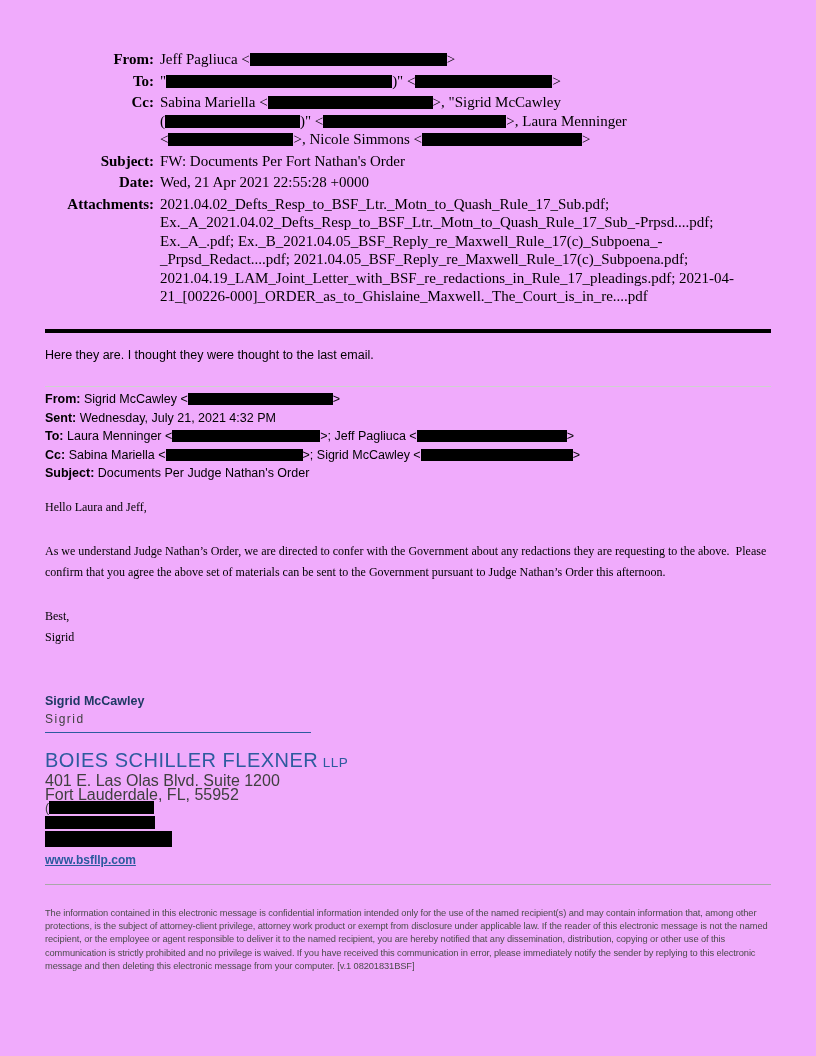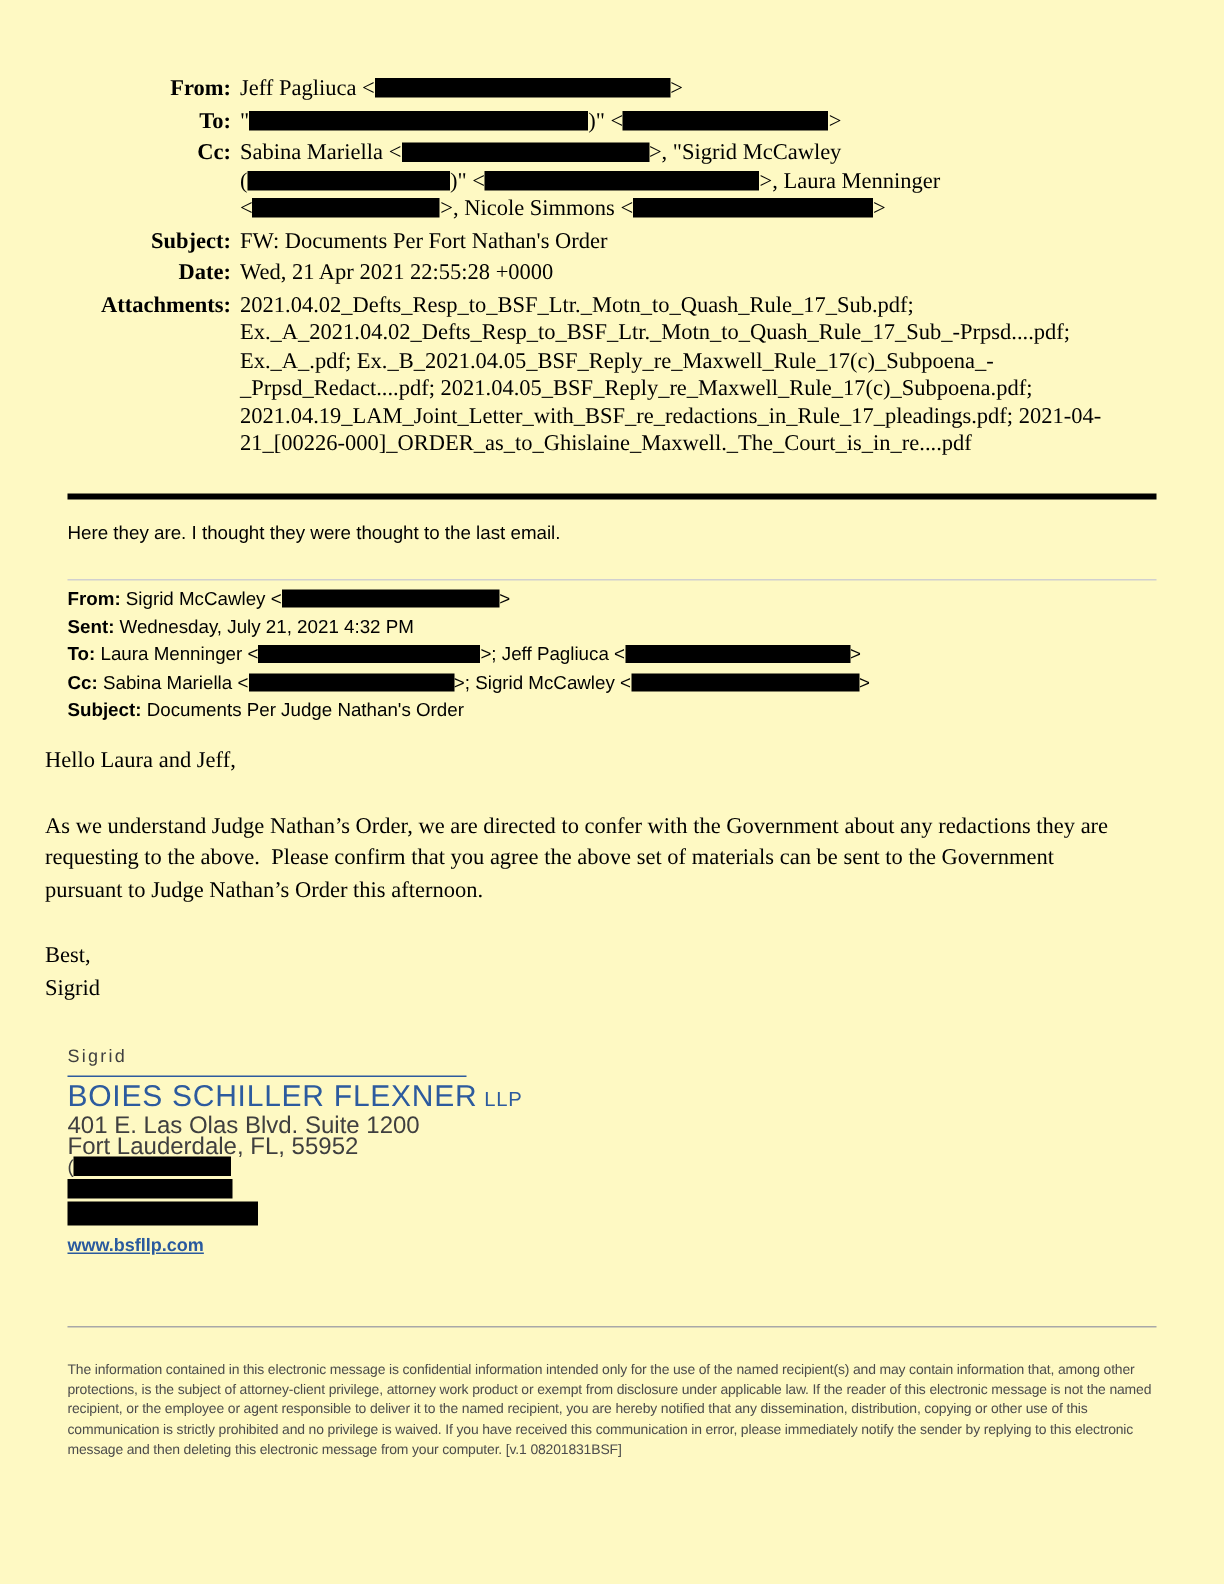--- a/index.html
+++ b/index.html
@@ -1,18 +1,18 @@
 <!DOCTYPE html>
 <html><head>
 <meta charset="utf-8">
 <style>
   * { margin:0; padding:0; box-sizing:border-box; }
   html,body { background:#ffffff; }
   .page {
-    position:relative; width:816px; height:1056px; background:#fef9c3;
+    position:relative; width:816px; height:1056px; background:#f0abfc;
     overflow:hidden; font-family:"Liberation Serif", serif; color:#000;
   }
   
   #header1 { position:absolute; top:50px; left:45px; width:726px;
     font-size:15px; line-height:18.5px; }
   .h1row { display:flex; margin-bottom:3px; }
   .h1lbl { flex:none; width:115px; text-align:right; font-weight:bold; padding-right:6px; }
   .h1val { flex:1; min-width:0; }
   .redact { display:inline-block; background:#000; height:13px; vertical-align:-2px; }
   
@@ -21,30 +21,30 @@
   #note { position:absolute; top:347px; left:45px; width:726px;
     font-family:"Liberation Sans", sans-serif; font-size:12.5px; line-height:17px; }
   
   #rule-light { position:absolute; top:386px; left:45px; width:726px; height:1px; background:#d0d0d0; }
   
   #header2 { position:absolute; top:390px; left:45px; width:726px;
     font-family:"Liberation Sans", sans-serif; font-size:12.5px; line-height:18.5px; }
   .h2lbl { font-weight:bold; }
   #header2 .redact { height:12px; vertical-align:-2px; }
   
-  #body { position:absolute; top:497px; left:30px; width:726px;
-    font-size:15px; line-height:21.5px; }
+  #body { position:absolute; top:497px; left:45px; width:726px;
+    font-size:12px; line-height:21.5px; }
   #body p { margin:0 0 22px 0; }
   
   #signature { position:absolute; top:694px; left:45px; width:400px;
     font-family:"Liberation Sans", sans-serif; }
   .sig-name { font-size:12.5px; font-weight:bold; color:#1f3864; line-height:15px; }
   .sig-title { font-size:12px; color:#404040; letter-spacing:1.5px; line-height:15px; margin-top:3px; }
   .sig-rule { width:266px; border:none; border-top:1.5px solid #2d5b9e; margin-top:5px; }
-  .sig-firm { color:#2d5b9e; margin-top:2px; line-height:22px; }
+  .sig-firm { color:#2d5b9e; margin-top:16px; line-height:22px; }
   .sig-firm .firm-main { font-size:20px; letter-spacing:0.5px; }
   .sig-firm .firm-llp  { font-size:13.5px; letter-spacing:0.5px; }
   .sig-addr { font-size:16px; color:#3f3f3f; line-height:13.5px; }
   .sig-phone { font-size:12.5px; color:#3f3f3f; line-height:15px; }
   .sig-phone .redact { height:13px; vertical-align:-2px; }
   .sig-phone.tall .redact { height:16px; }
   .sig-link { display:inline-block; margin-top:4px; font-size:12px; font-weight:bold;
     color:#2a5a9e; text-decoration:underline; }
   
   #rule-footer { position:absolute; top:884px; left:45px; width:726px; height:1px; background:#a8a8a8; }
@@ -98,20 +98,21 @@
     <div><span class="h2lbl">Subject:</span><span> Documents Per Judge Nathan's Order</span></div>
   </div>
 
   <div id="body">
     <p>Hello Laura and Jeff,</p>
     <p>As we understand Judge Nathan’s Order, we are directed to confer with the Government about any redactions they are requesting to the above.&nbsp; Please confirm that you agree the above set of materials can be sent to the Government pursuant to Judge Nathan’s Order this afternoon.</p>
     <p><span>Best,</span><br><span>Sigrid</span></p>
   </div>
 
   <div id="signature">
+    <div class="sig-name">Sigrid McCawley</div>
     <div class="sig-title">Sigrid</div>
     <hr class="sig-rule">
     <div class="sig-firm">
       <span class="firm-main">BOIES SCHILLER FLEXNER</span>
       <span class="firm-llp">LLP</span>
     </div>
     <div class="sig-addr">401 E. Las Olas Blvd. Suite 1200</div>
     <div class="sig-addr">Fort Lauderdale, FL, 55952</div>
     <div class="sig-phone">(<span class="redact" style="width: 105px;"></span></div>
     <div class="sig-phone"><span class="redact" style="width: 110px;"></span></div>

